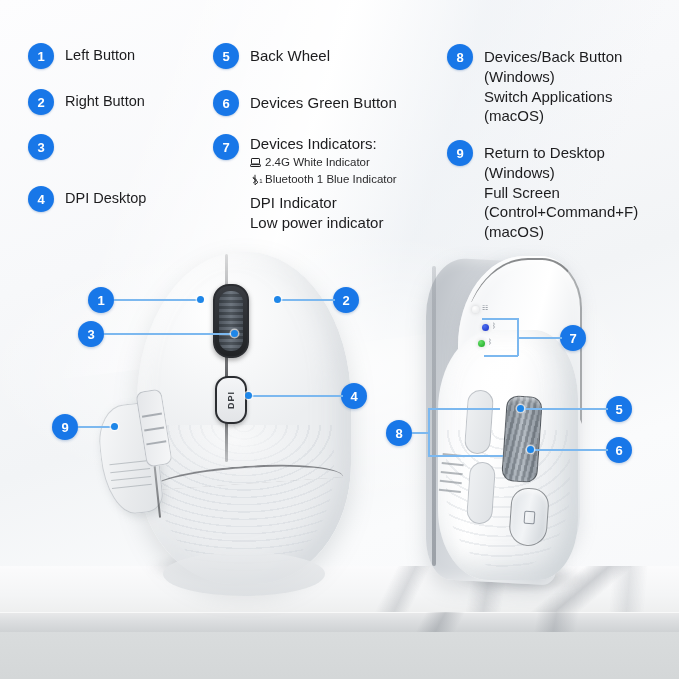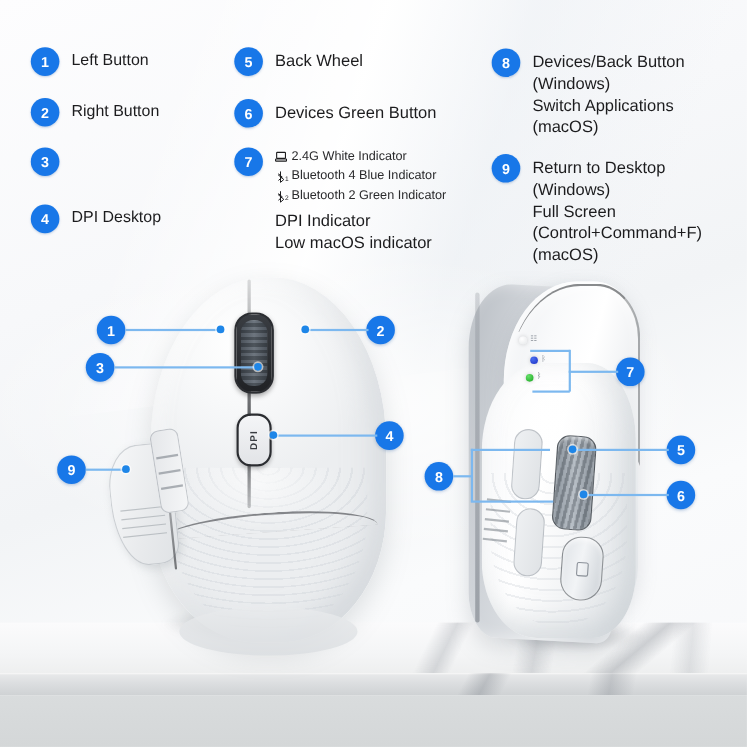--- a/index.html
+++ b/index.html
@@ -333,53 +333,45 @@
       <div class="entry-text lg">Back Wheel</div>
     </div>
     <div class="entry" style="left:213px;top:90px;">
       <div class="badge">6</div>
       <div class="entry-text lg">Devices Green Button</div>
     </div>
 
     <div class="entry" style="left:213px;top:134px;align-items:flex-start;">
       <div class="badge">7</div>
       <div style="margin-left:11px;">
+        <div class="ind-head">Devices Indicators:</div>
 
         <div class="ind-row">
           <span class="ind-ico">
             <svg width="11" height="11" viewBox="0 0 11 11">
               <rect x="1.5" y="1.5" width="8" height="5.5" rx="0.6" fill="none" stroke="#1c1c1e" stroke-width="1"></rect>
               <rect x="0.5" y="7.6" width="10" height="1.9" rx="0.6" fill="none" stroke="#1c1c1e" stroke-width="1"></rect>
             </svg>
           </span>
           <span class="ind-label">2.4G White Indicator</span>
         </div>
 
         <div class="ind-row">
           <span class="ind-ico">
             <svg width="13" height="12" viewBox="0 0 13 12">
               <path d="M3.4 3.2 L6.6 6 L3.4 8.8 M5.0 1.2 L5.0 10.8 L8.0 8.2 L3.0 4.0" fill="none" stroke="#1c1c1e" stroke-width="0.9" stroke-linejoin="round" stroke-linecap="round"></path>
               <text x="9.2" y="9.2" font-size="6" font-family="Liberation Sans, sans-serif" fill="#1c1c1e">1</text>
             </svg>
           </span>
-          <span class="ind-label">Bluetooth 4 Blue Indicator</span>
+          <span class="ind-label">Bluetooth 1 Blue Indicator</span>
         </div>
 
-        <div class="ind-row">
-          <span class="ind-ico">
-            <svg width="13" height="12" viewBox="0 0 13 12">
-              <path d="M3.4 3.2 L6.6 6 L3.4 8.8 M5.0 1.2 L5.0 10.8 L8.0 8.2 L3.0 4.0" fill="none" stroke="#1c1c1e" stroke-width="0.9" stroke-linejoin="round" stroke-linecap="round"></path>
-              <text x="9.2" y="9.2" font-size="6" font-family="Liberation Sans, sans-serif" fill="#1c1c1e">2</text>
-            </svg>
-          </span>
-          <span class="ind-label">Bluetooth 2 Green Indicator</span>
-        </div>
 
         <div class="ind-tail" style="margin-top:4px;">DPI Indicator</div>
-        <div class="ind-tail">Low macOS indicator</div>
+        <div class="ind-tail">Low power indicator</div>
       </div>
     </div>
 
     <div class="entry" style="left:447px;top:44px;">
       <div class="badge">8</div>
       <div class="entry-text lg">Devices/Back Button
 (Windows)
 Switch Applications
 (macOS)</div>
     </div>

